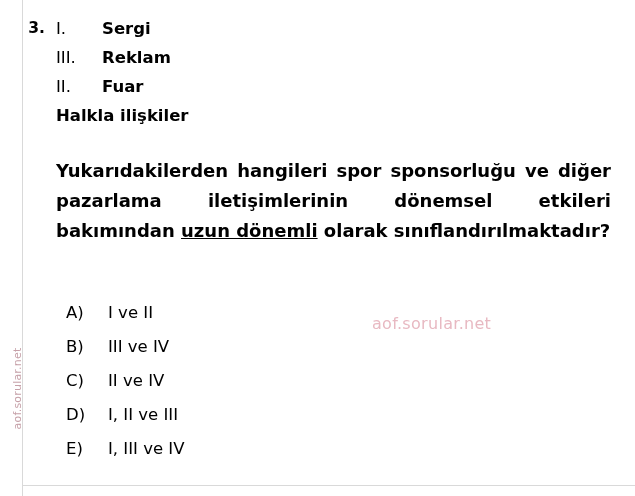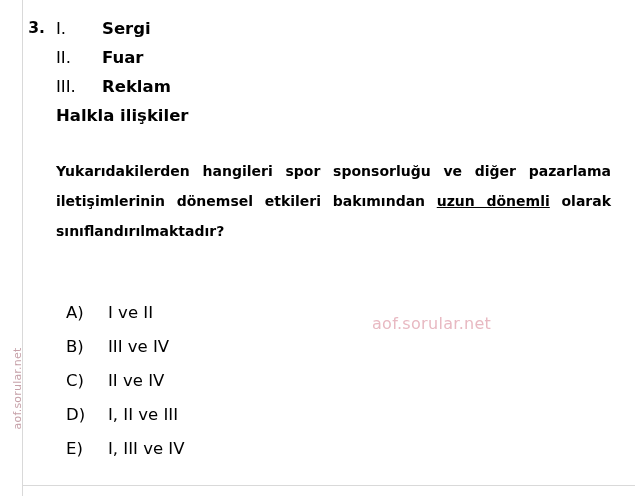--- a/index.html
+++ b/index.html
@@ -95,21 +95,21 @@
   }
   .roman-text {
     flex: 1 1 auto;
     font-weight: bold;
   }
 
   .stem {
     margin-top: 26px;
     margin-left: 34px;
     margin-right: 16px;
-    font-size: 14px;
+    font-size: 18px;
     font-weight: bold;
     line-height: 30px;
     text-align: justify;
   }
   .stem .u {
     text-decoration: underline;
   }
 
   
   .options {
@@ -156,30 +156,30 @@
     <div class="q-head">
       <div class="q-number">3.</div>
       <div class="roman-list">
 
         <div class="roman-item">
           <span class="roman-label">I.</span>
           <span class="roman-text">Sergi</span>
         </div>
 
         <div class="roman-item">
+          <span class="roman-label">III.</span>
+          <span class="roman-text">Reklam</span>
+        </div>
+
+        <div class="roman-item">
           <span class="roman-label">II.</span>
           <span class="roman-text">Fuar</span>
         </div>
 
         <div class="roman-item">
-          <span class="roman-label">III.</span>
-          <span class="roman-text">Reklam</span>
-        </div>
-
-        <div class="roman-item">
           <span class="roman-text">Halkla ilişkiler</span>
         </div>
 
       </div>
     </div>
 
     <div class="stem">
       <span>Yukarıdakilerden hangileri spor sponsorluğu ve diğer pazarlama iletişimlerinin dönemsel etkileri bakımından </span><span class="u">uzun dönemli</span><span> olarak sınıflandırılmaktadır?</span>
     </div>
 

